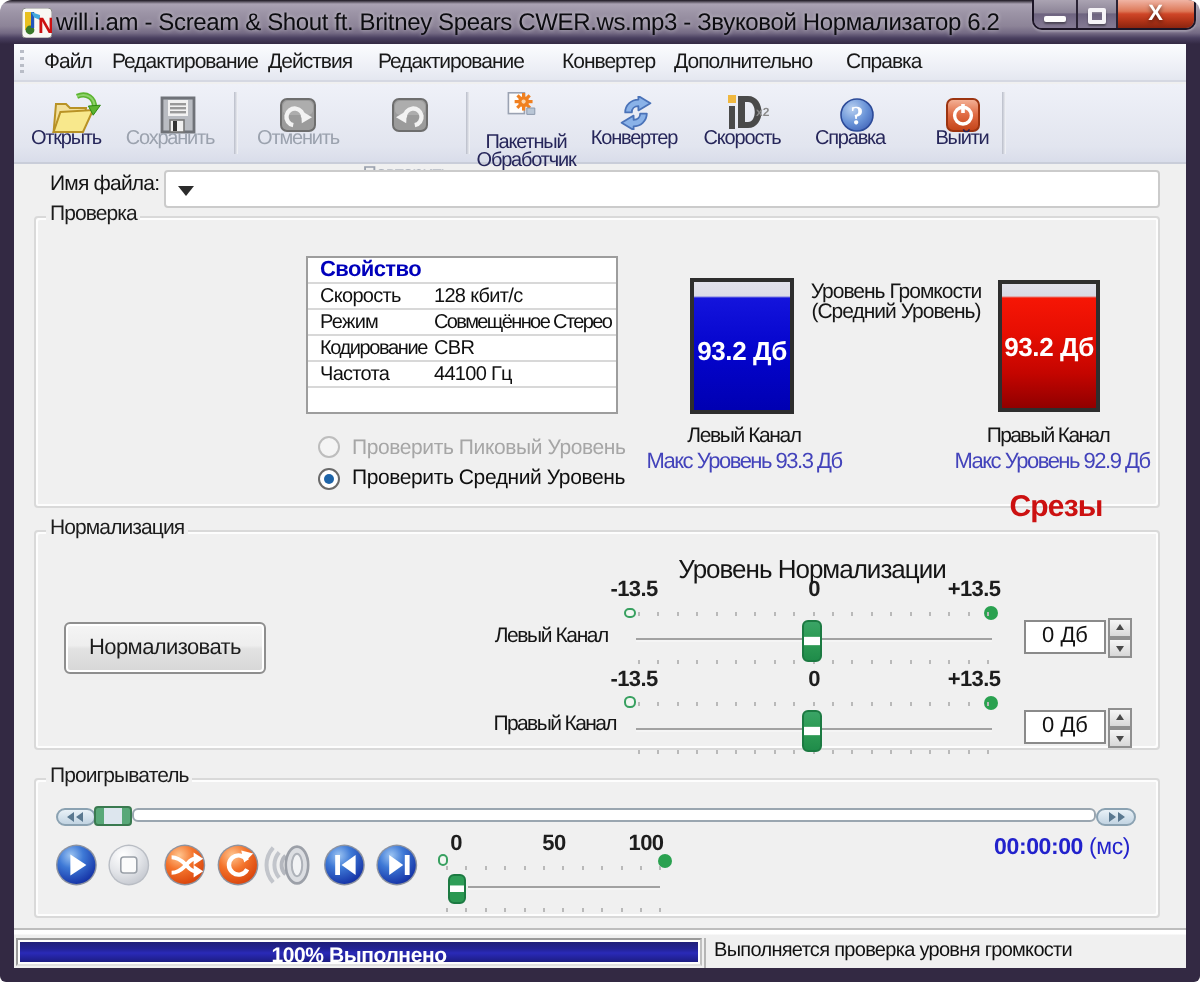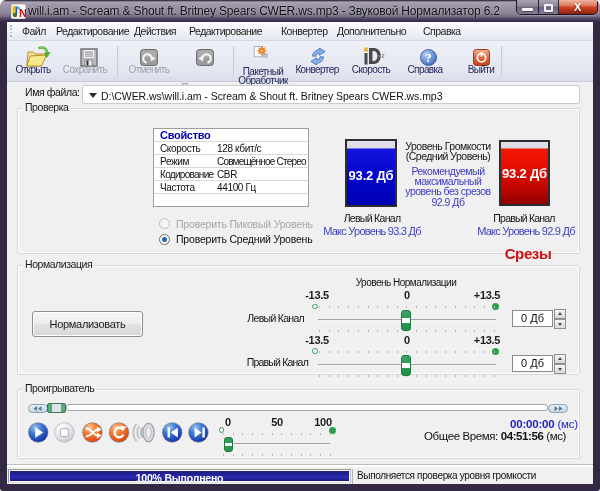--- a/index.html
+++ b/index.html
@@ -33,21 +33,21 @@
 #fnlabel { left:18px; top:63.5px; width:70px; font-size:10.5px; letter-spacing:-0.4px; color:#141414; }
 #combo { left:75px; top:63px; width:498px; height:19px; background:#fff; border:1px solid #cbcbcb; border-radius:2px; }
 #combo .arr { position:absolute; left:6px; top:7px; width:0; height:0; border:4px solid transparent; border-top:5px solid #2b2b2b; }
 #combo .txt { position:absolute; left:18px; top:3.5px; font-size:10.5px; letter-spacing:-0.05px; color:#111; white-space:nowrap; }
 
 .group { position:absolute; border:1px solid #d9d9d9; border-radius:2px; box-shadow:1px 1px 0 #fdfdfd inset, -1px -1px 0 #fdfdfd inset; }
 .glabel { position:absolute; top:-8px; left:5px; background:#f0f0f0; padding:0 2px; font-size:10.5px; letter-spacing:-0.45px; color:#1c1c1c; }
 
 .btn { position:absolute; border-radius:3px; background:linear-gradient(180deg,#f5f5f5,#eeeeee 45%,#e2e2e2 52%,#d7d7d7); text-align:center; font-size:11px; letter-spacing:-0.3px; color:#1c1c1c; }
 #btnCheck { left:14px; top:56px; width:113px; height:25px; line-height:23px; border:2px solid #7ab0d6; box-shadow:0 0 0 1px #e8f4fb inset; }
-#btnNorm { left:14px; top:45px; width:111px; height:26px; line-height:24px; border:1px solid #8e8e8e; box-shadow:0 0 0 1px #fff inset; }
+#btnNorm { left:14px; top:45px; width:101px; height:26px; line-height:24px; border:1px solid #8e8e8e; box-shadow:0 0 0 1px #fff inset; }
 
 #ptable { left:135px; top:19px; width:156px; height:79px; background:#fff; border:1px solid #9d9d9d; font-size:10px; letter-spacing:-0.35px; }
 #ptable .row { position:absolute; left:0; width:154px; height:13px; line-height:13px; border-bottom:1px solid #d8d8d8; }
 #ptable .n { position:absolute; left:6px; top:0; color:#101010; }
 #ptable .v { position:absolute; left:63px; top:0; color:#101010; white-space:nowrap; }
 #ptable .hdr { color:#0000bb; font-weight:bold; font-size:11px; letter-spacing:-0.3px;text-align:right; }
 
 .radio { position:absolute; width:11px; height:11px; border-radius:50%; }
 .rtext { position:absolute; font-size:10.5px; letter-spacing:-0.2px; white-space:nowrap; }
 
@@ -207,21 +207,20 @@
         <circle cx="8.5" cy="8.8" r="4.2" fill="none" stroke="#fff" stroke-width="1.7"></circle>
         <rect x="7.6" y="3" width="1.8" height="4.5" fill="#fff"></rect>
       </svg>
       <div class="tlbl" style="left:457px;top:22px;width:34px">Выйти</div>
       <div class="tsep" style="left:494px"></div>
     </div>
 
     <div id="fnlabel" class="abs">Имя файла:</div>
     <div id="combo" class="abs">
         <div class="arr"></div>
-        <div class="txt">D:\CWER.ws\will.i.am - Scream &amp; Shout ft. Britney Spears CWER.ws.mp3</div>
       </div>
 
     <div class="group" style="left:10px;top:86px;width:563px;height:146px">
       <div class="glabel">Проверка</div>
       <div id="ptable" class="abs">
         <div class="row" style="top:0">
             <span class="n hdr">Свойство</span>
           </div>
         <div class="row" style="top:13px">
             <span class="n">Скорость</span>
@@ -248,33 +247,32 @@
       <div class="rtext" style="left:158px;top:124px;color:#0f0f0f">Проверить Средний Уровень</div>
 
       <div class="meter" style="left:327px;top:30px;width:52px;height:68px;background:linear-gradient(180deg,#e2e2ec 0,#dcdce8 7px,#1414dc 8px,#0404cc 55%,#0000b2 100%)">
         <div class="mtext" style="top:26.5px">93.2 Дб</div>
       </div>
       <div class="meter" style="left:481px;top:31px;width:51px;height:66px;background:linear-gradient(180deg,#e0e0ea 0,#dadae4 6px,#f61605 7px,#e60e02 40%,#c40500 72%,#900000 100%)">
         <div class="mtext" style="top:23.5px">93.2 Дб</div>
       </div>
 
       <div class="clab" style="left:370px;top:32px;width:120px;font-size:10.5px;letter-spacing:-0.5px;color:#151515;line-height:10.4px">Уровень Громкости<br>(Средний Уровень)</div>
-      <div class="clab" style="left:370px;top:57px;width:120px;font-size:10.5px;letter-spacing:-0.5px;color:#3c3cc0;line-height:10.2px">Рекомендуемый<br>максимальный<br>уровень без срезов<br>92.9 Дб</div>
 
       <div class="clab" style="left:293px;top:102.5px;width:122px;font-size:10.5px;letter-spacing:-0.7px;color:#151515">Левый Канал</div>
       <div class="clab" style="left:289px;top:115.5px;width:130px;font-size:11px;letter-spacing:-0.75px;color:#4343bb">Макс Уровень 93.3 Дб</div>
       <div class="clab" style="left:445px;top:102.5px;width:122px;font-size:10.5px;letter-spacing:-0.8px;color:#151515">Правый Канал</div>
       <div class="clab" style="left:443px;top:115.5px;width:130px;font-size:11px;letter-spacing:-0.75px;color:#4343bb">Макс Уровень 92.9 Дб</div>
       <div class="clab" style="left:449px;top:136px;width:122px;font-size:15px;letter-spacing:-0.4px;color:#cc1111;font-weight:bold">Срезы</div>
     </div>
 
     <div class="group" style="left:10px;top:243px;width:563px;height:110px">
       <div class="glabel">Нормализация</div>
       <div class="btn" id="btnNorm">Нормализовать</div>
-      <div class="clab" style="left:308px;top:10.5px;width:160px;font-size:10px;letter-spacing:-0.5px;color:#151515">Уровень Нормализации</div>
+      <div class="clab" style="left:308px;top:10.5px;width:160px;font-size:13px;letter-spacing:-0.5px;color:#151515">Уровень Нормализации</div>
 
       <div class="ntext" style="left:284px;top:22.5px;width:30px">-13.5</div>
       <div class="ntext" style="left:374px;top:22.5px;width:30px">0</div>
       <div class="ntext" style="left:454px;top:22.5px;width:30px">+13.5</div>
       <div class="clab" style="left:174px;top:46px;width:112px;font-size:10.5px;letter-spacing:-0.7px;color:#151515;text-align:right">Левый Канал</div>
       <div class="ring" style="left:294px;top:37.5px"></div>
       <div class="dot" style="left:474px;top:37px"></div>
       <div class="ticks" style="left:301px;top:40px;width:176px"></div>
       <div class="ntrack" style="left:300px;top:53px;width:178px"></div>
       <div class="ticks" style="left:301px;top:63.5px;width:176px"></div>
@@ -374,22 +372,21 @@
       <div class="ntext" style="left:195px;top:25.5px;width:30px;font-weight:bold">0</div>
       <div class="ntext" style="left:244px;top:25.5px;width:30px;font-weight:bold">50</div>
       <div class="ntext" style="left:290px;top:25.5px;width:30px;font-weight:bold">100</div>
       <div class="ring" style="left:200.5px;top:37px"></div>
       <div class="dot" style="left:310.5px;top:37px"></div>
       <div class="ticks" style="left:205px;top:42.5px;width:108px"></div>
       <div class="abs" style="left:206px;top:46.5px;width:9px;height:15px;border:1px solid #1c7a42;border-radius:3px;background:linear-gradient(180deg,#2f9e58 0 36%,#fff 37% 62%,#2b9852 63%)"></div>
       <div class="ntrack" style="left:216px;top:53px;width:96px"></div>
       <div class="ticks" style="left:205px;top:63.5px;width:108px"></div>
 
-      <div class="tm" style="right:1px;top:28px;color:#2222cc;text-align:right"><b>00:00:00</b> (мс)</div>
-      <div class="tm" style="right:13px;top:39.5px;color:#121212;letter-spacing:-0.4px;text-align:right">Общее Время:  <b>04:51:56</b> (мс)</div>
+      <div class="tm" style="right:14px;top:28px;color:#2222cc;text-align:right"><b>00:00:00</b> (мс)</div>
     </div>
 
     <div id="status" class="abs">
       <div id="pbar">
           <div id="pfill"></div>
           <div id="ptext">100% Выполнено</div>
         </div>
       <div id="ssep"></div>
       <div id="stext">Выполняется проверка уровня громкости</div>
     </div>

